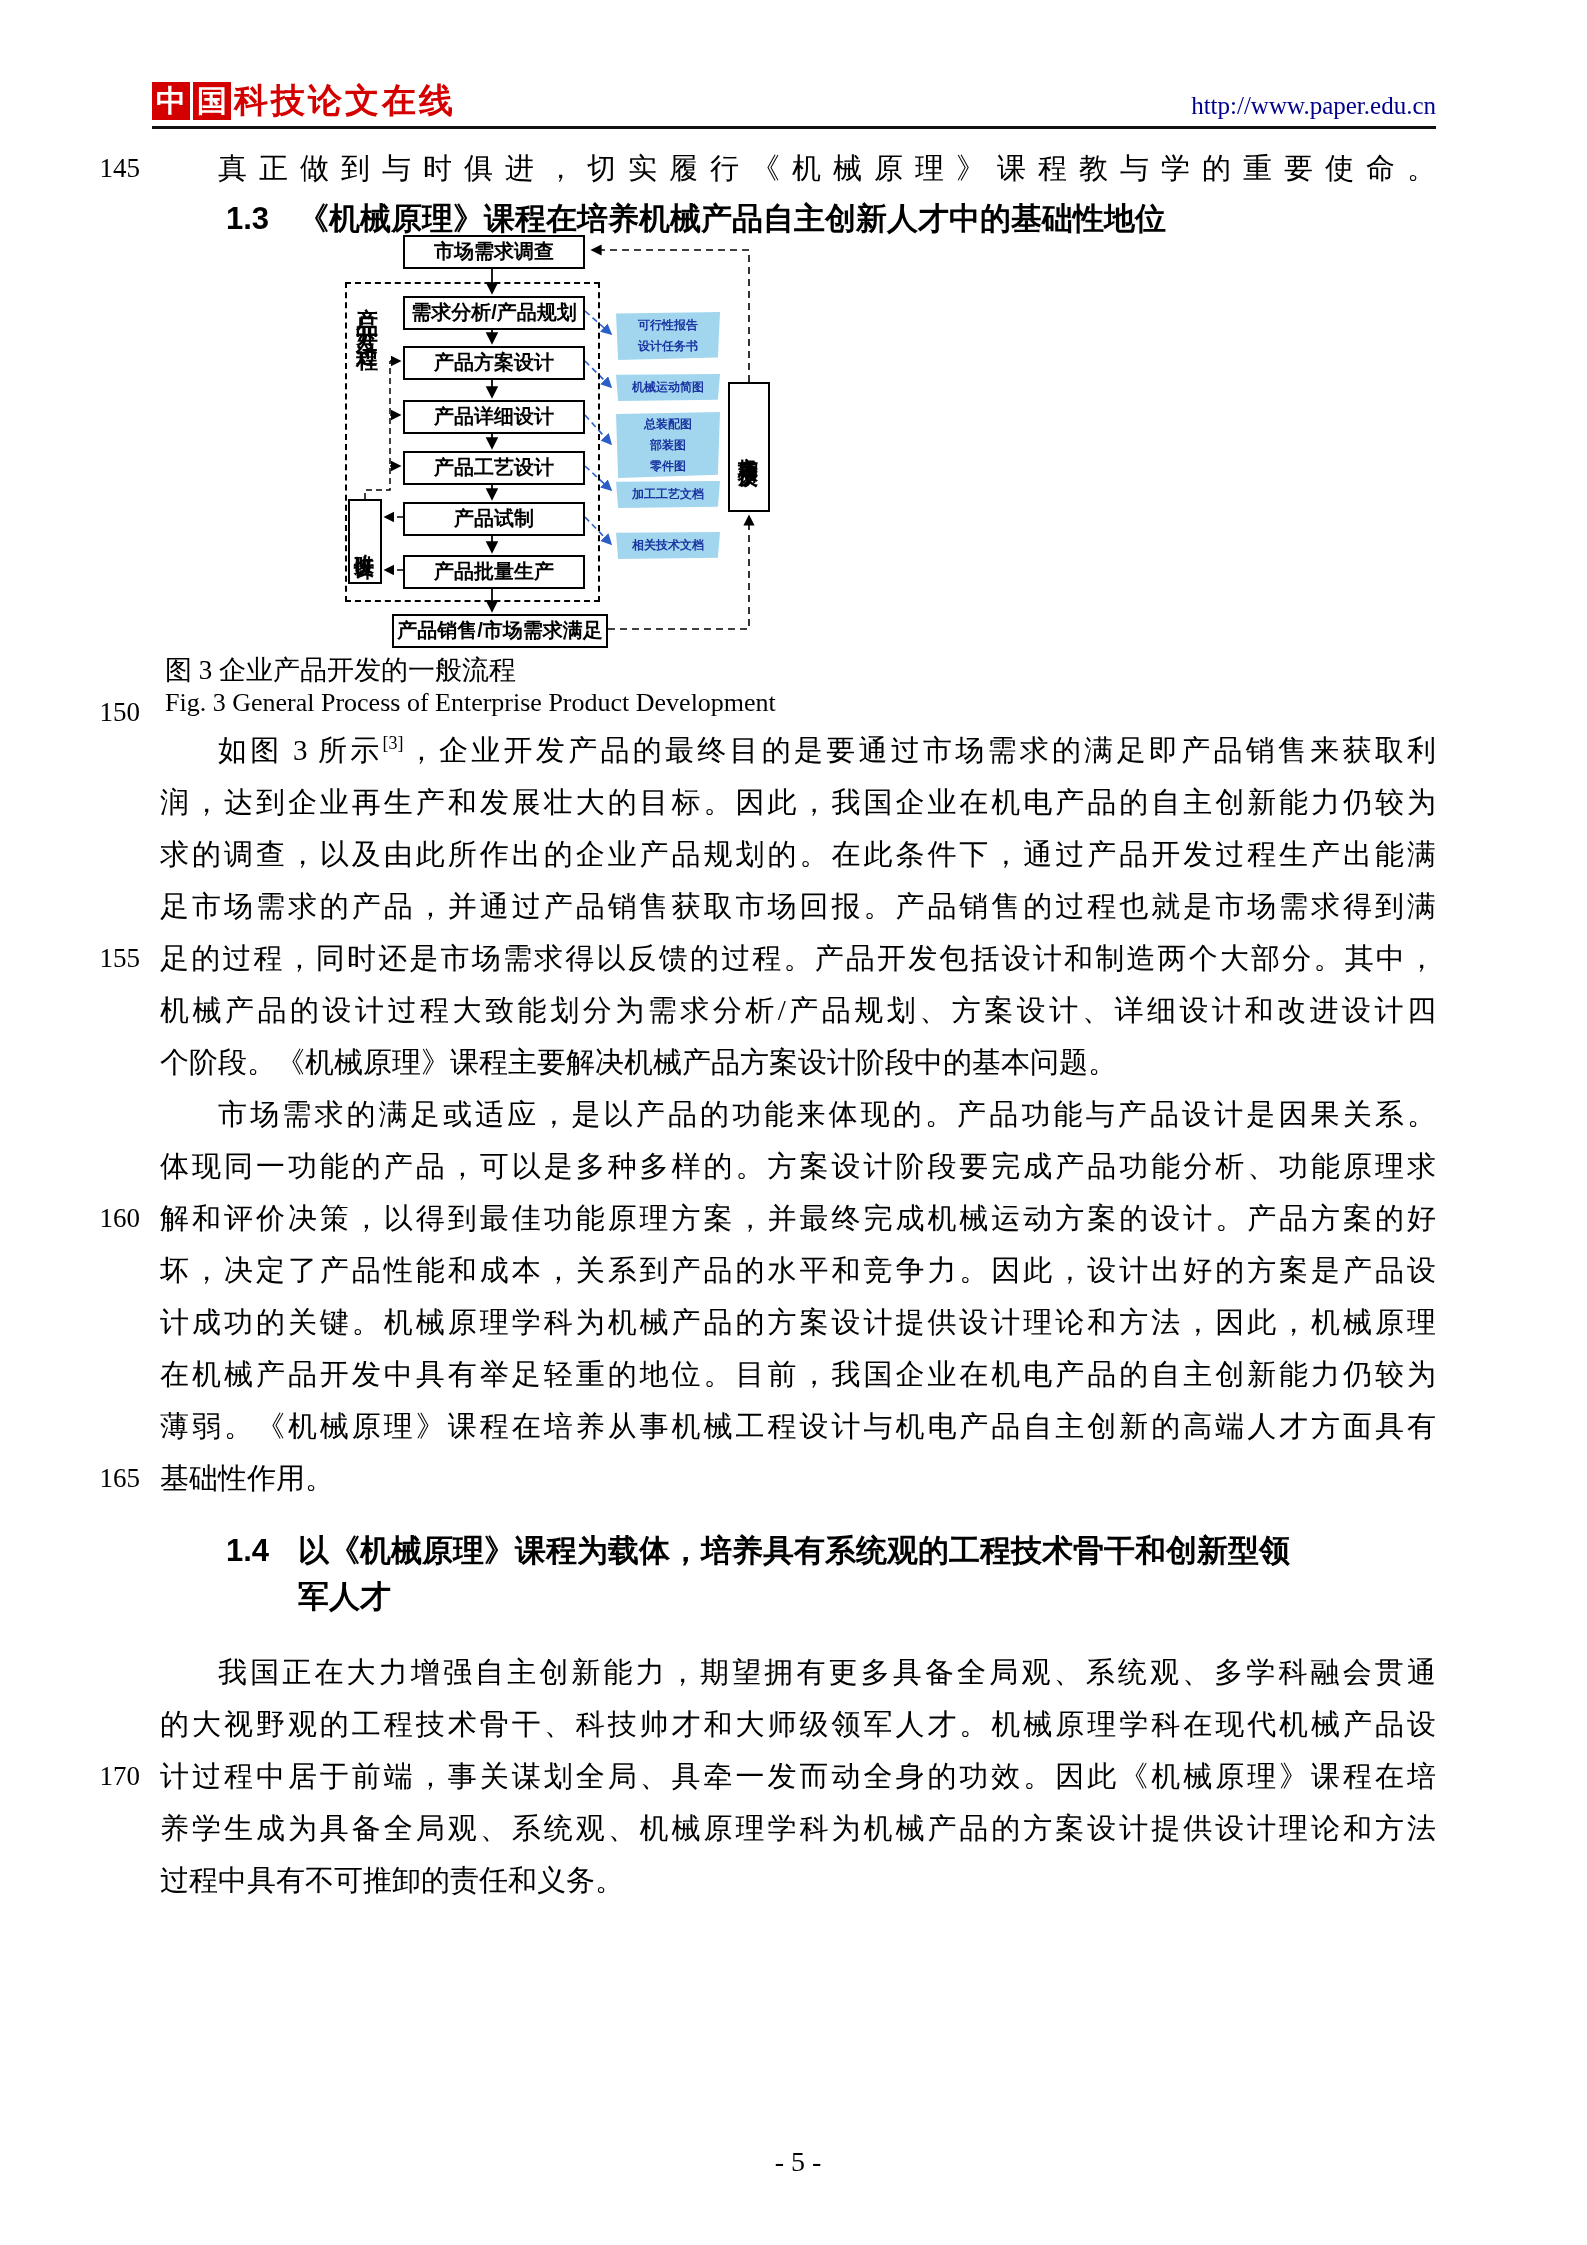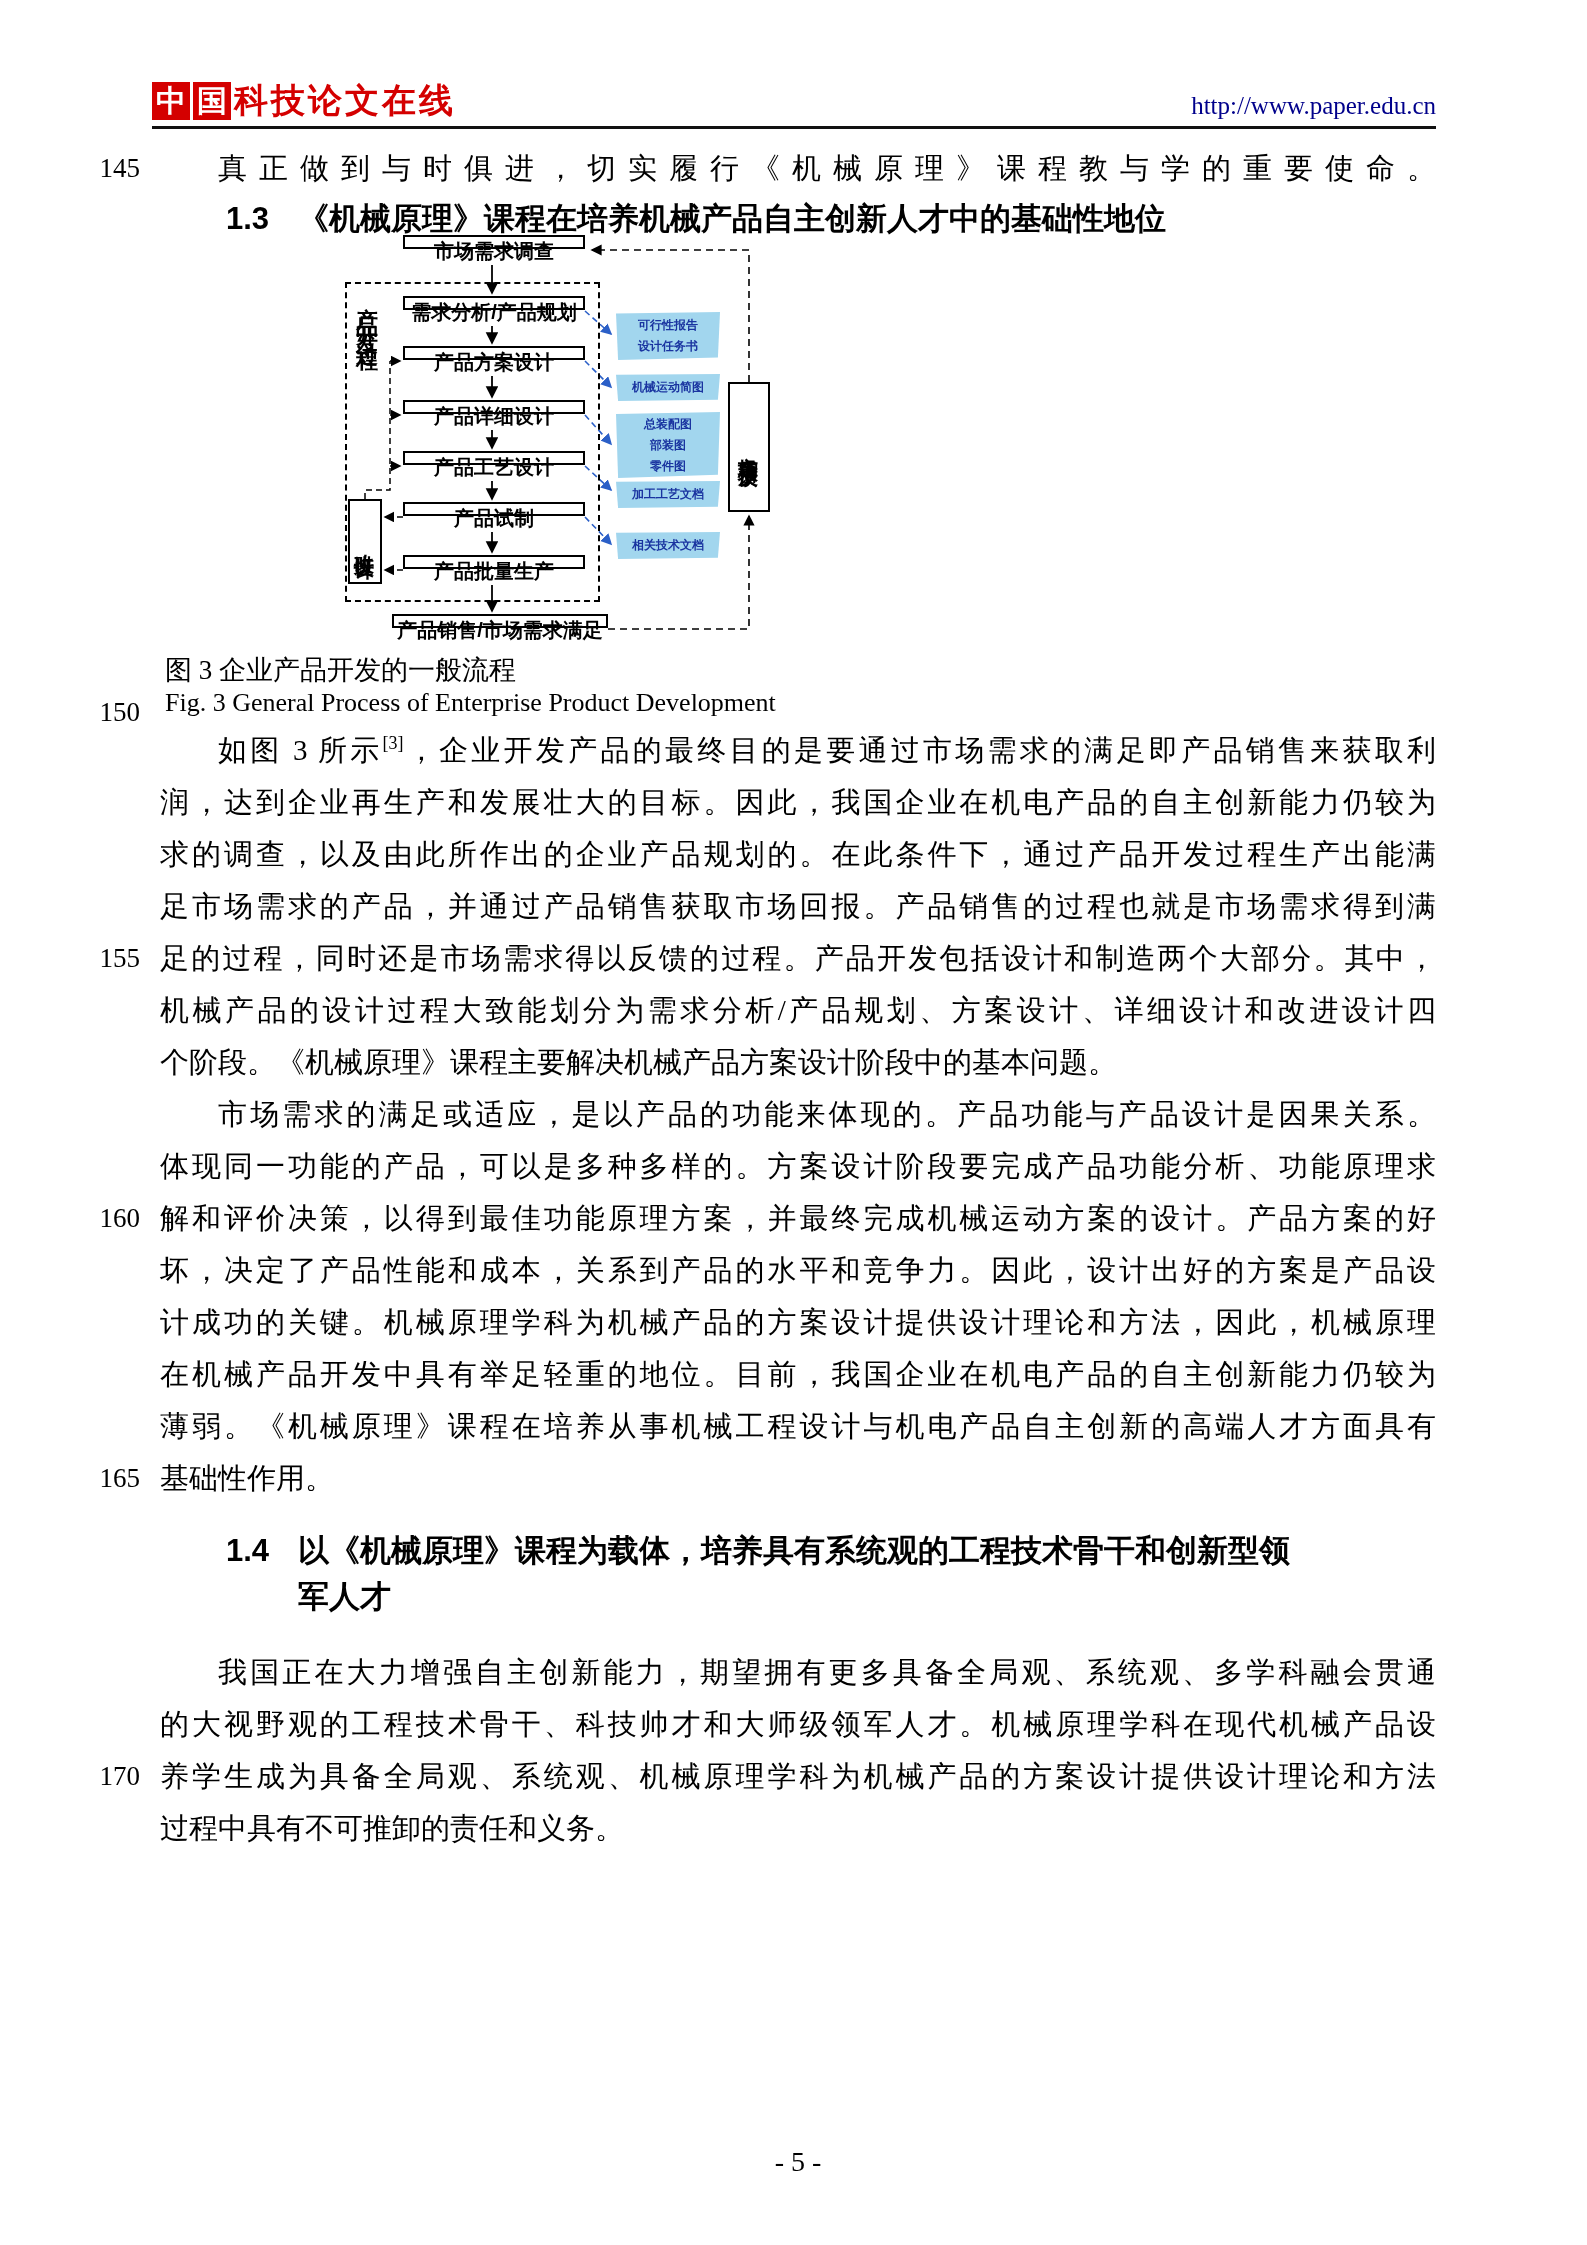--- a/index.html
+++ b/index.html
@@ -31,21 +31,21 @@
            font-weight:bold;font-size:31px;line-height:46px;}
   .hnum{flex:0 0 72px;}
   .htitle{max-width:1005px;}
 
   
   .figure{position:absolute;left:340px;top:232px;width:450px;height:420px;
           font-family:"Liberation Sans","DejaVu Sans",sans-serif;}
   .figure svg{position:absolute;left:0;top:0;}
   .dashed-box{position:absolute;left:5px;top:50px;width:255px;height:320px;
               border:2px dashed #000;box-sizing:border-box;}
-  .fbox{position:absolute;height:14px;line-height:28px;background:#fff;border:2px solid #000;
+  .fbox{position:absolute;height:34px;line-height:28px;background:#fff;border:2px solid #000;
         box-sizing:border-box;text-align:center;font-weight:bold;font-size:20px;}
   .vlabel{position:absolute;writing-mode:vertical-rl;text-orientation:upright;
           font-weight:bold;font-size:22px;letter-spacing:9px;}
   .vbox{position:absolute;background:#fff;border:2px solid #000;box-sizing:border-box;
         display:flex;align-items:center;justify-content:center;font-weight:bold;}
   .vbox .vtxt{writing-mode:vertical-rl;text-orientation:upright;font-size:20px;letter-spacing:2px;}
   .callout{position:absolute;left:276px;width:104px;background:#a2d6ee;color:#1a34a0;
            font-weight:bold;font-size:12px;line-height:21px;white-space:pre-line;
            display:flex;align-items:center;justify-content:center;text-align:center;
            clip-path:polygon(0 3%,100% 0,98% 95%,2% 100%);}
@@ -178,17 +178,18 @@
 </div>
 
 <div class="heading" style="top:1528px">
   <span class="hnum">1.4</span>
   <span class="htitle">以《机械原理》课程为载体，培养具有系统观的工程技术骨干和创新型领军人才</span>
 </div>
 
 <div class="para" style="top:1646px">
   <div class="bline jfull ind">我国正在大力增强自主创新能力，期望拥有更多具备全局观、系统观、多学科融会贯通</div>
   <div class="bline jfull">的大视野观的工程技术骨干、科技帅才和大师级领军人才。机械原理学科在现代机械产品设</div>
+  <div class="bline jfull">计过程中居于前端，事关谋划全局、具牵一发而动全身的功效。因此《机械原理》课程在培</div>
   <div class="bline jfull">养学生成为具备全局观、系统观、机械原理学科为机械产品的方案设计提供设计理论和方法</div>
   <div class="bline">过程中具有不可推卸的责任和义务。</div>
 </div>
 
 <div class="footer">- 5 -</div>
 
 </body></html>

